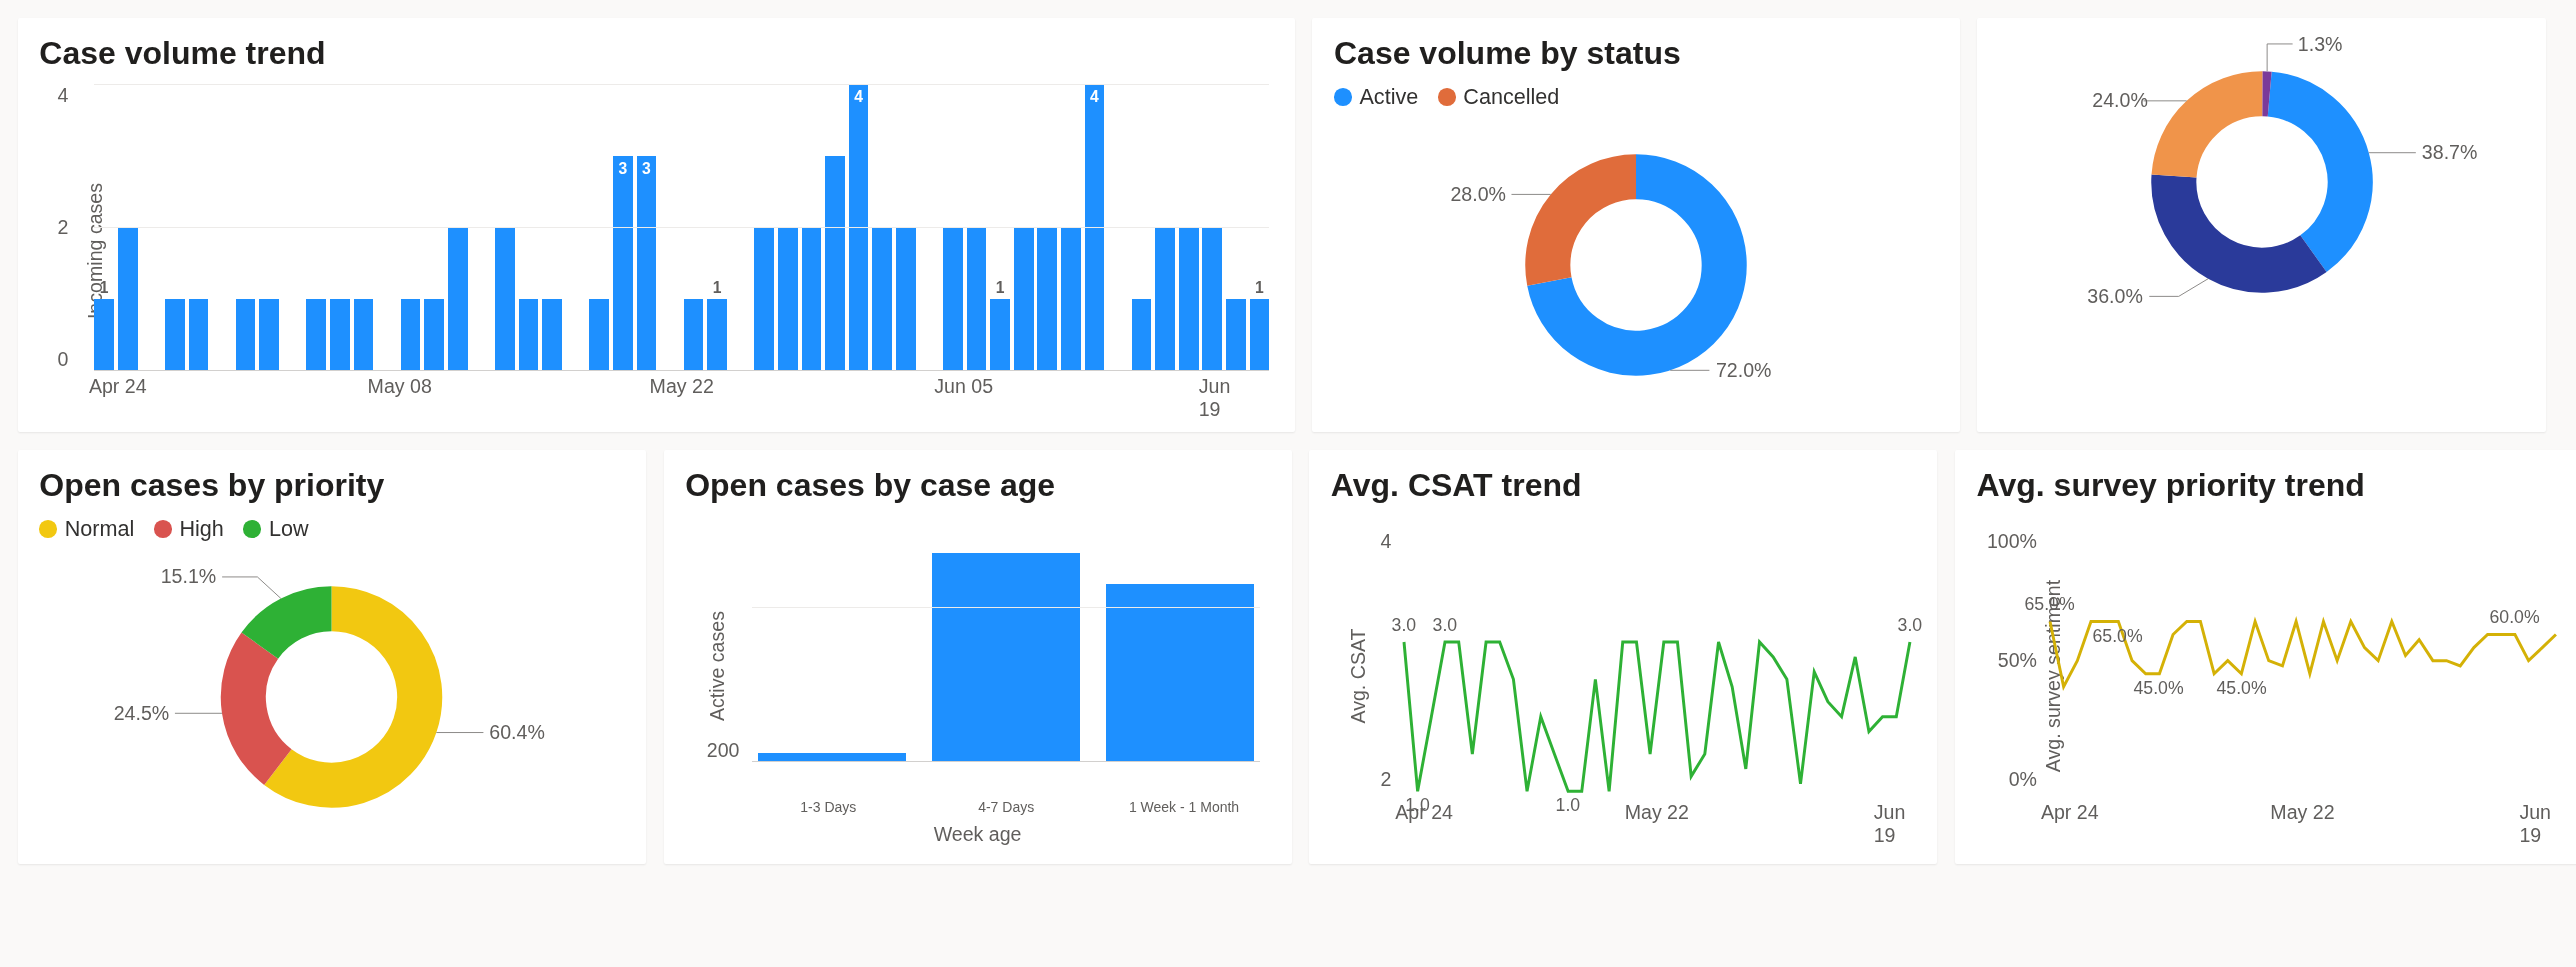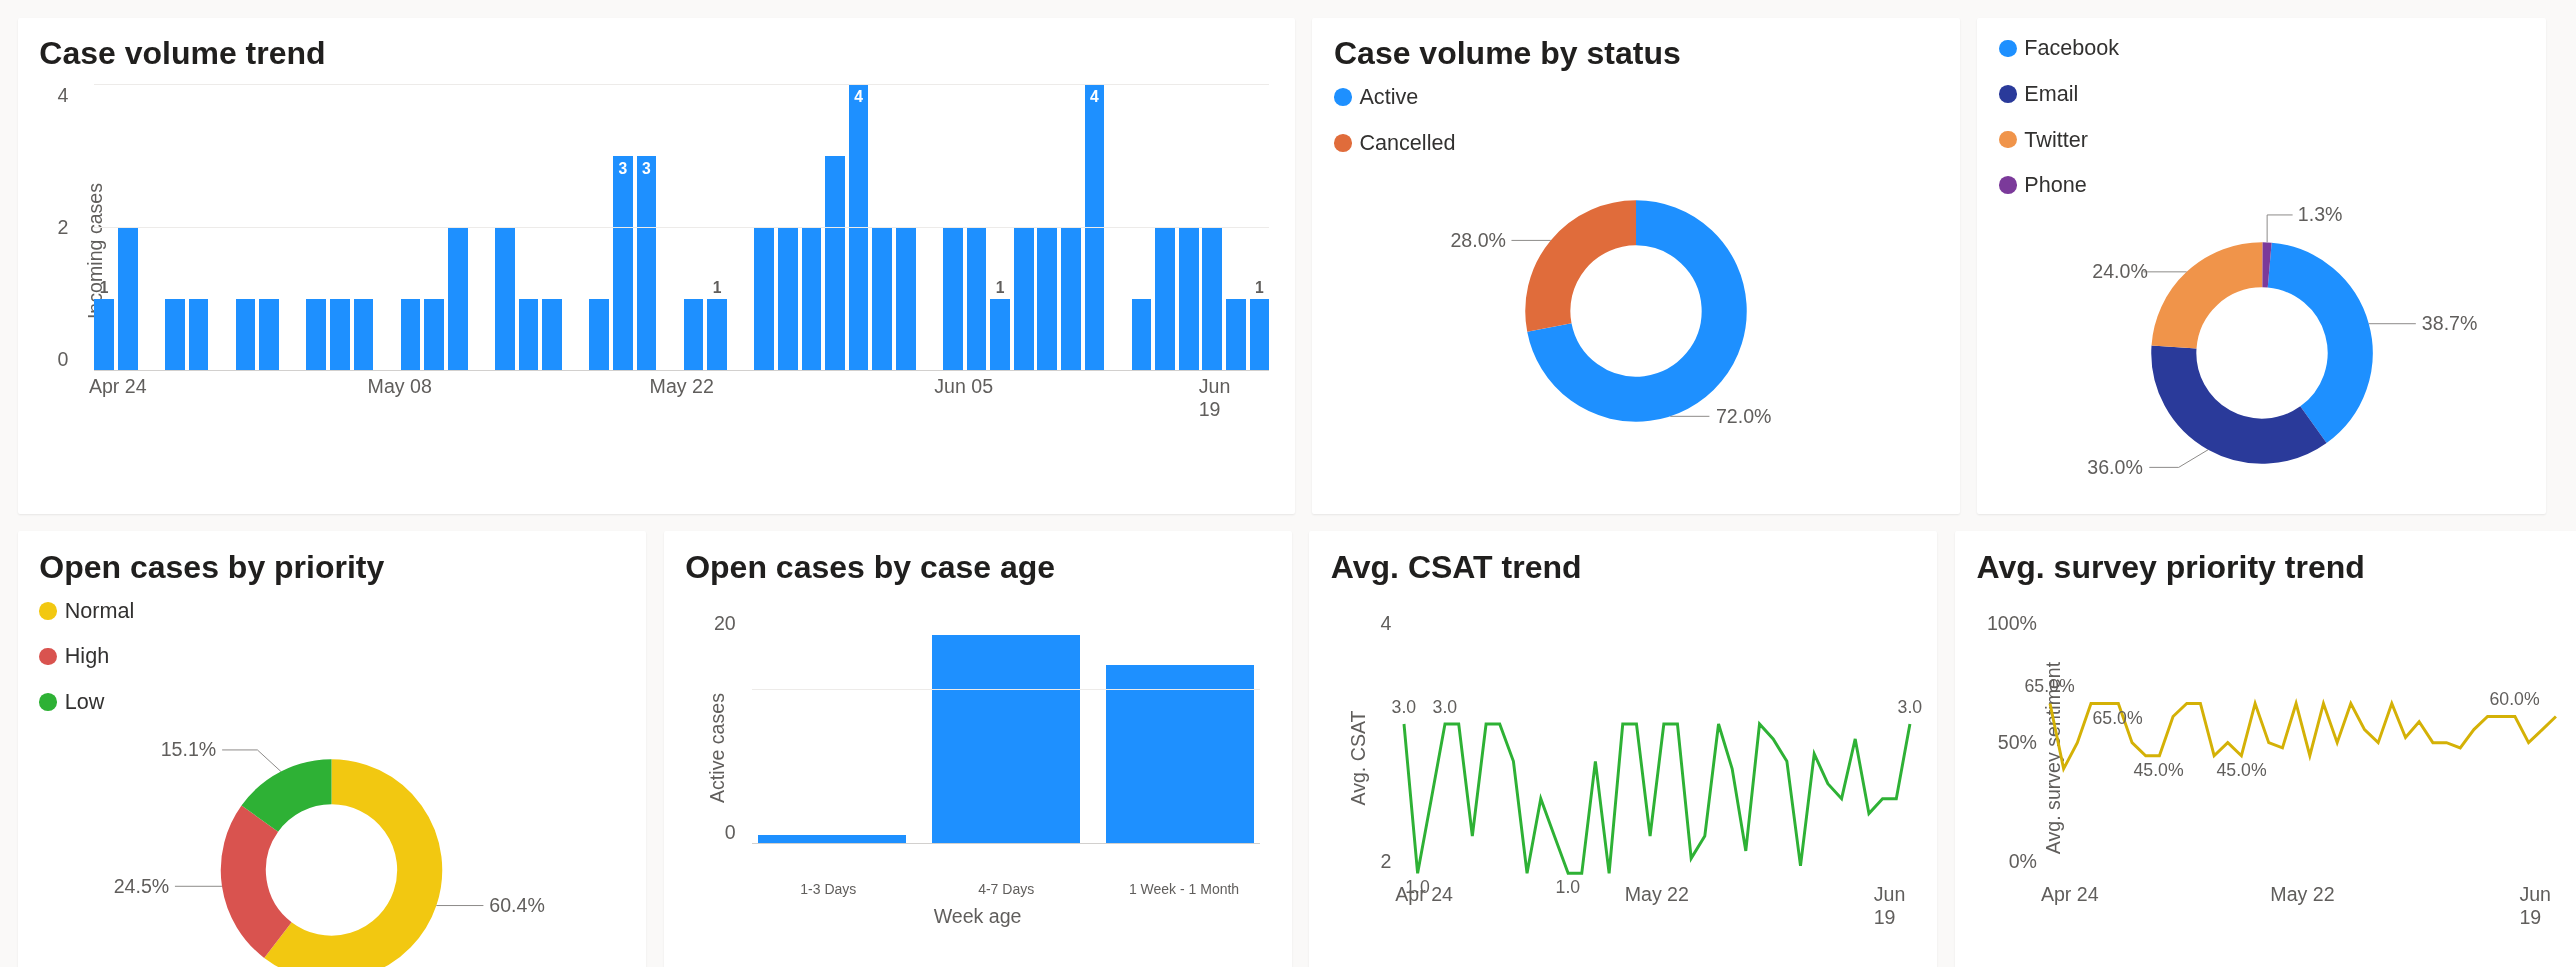--- a/index.html
+++ b/index.html
@@ -18,21 +18,21 @@
     box-shadow: 0 1px 2px rgba(0,0,0,0.08);
     padding: 17.7px 21.6px 13.7px 21.6px;
     position: relative;
   }
   .card-title {
     font-size: 32px;
     font-weight: 600;
     margin: 0 0 11.8px 0;
     color: #201f1e;
   }
-  .legend { display: flex; gap: 19.6px; margin-bottom: 7.8px; font-size: 21.6px; flex-direction: column; }
+  .legend { display: flex; gap: 19.6px; margin-bottom: 7.8px; font-size: 21.6px; }
   .legend-item { display: inline-flex; align-items: center; gap: 7.8px; }
   .swatch { width: 17.7px; height: 17.7px; border-radius: 50%; display: inline-block; }
 
   
   .barct-wrap { position: relative; height: 334px; }
   .barct-y { position: absolute; left: 0; top: 0; bottom: 47px; width: 29px; display:flex; flex-direction:column; justify-content:space-between; align-items:flex-end; font-size:19.6px; color:#605e5c;}
   .barct-ylab-rot { position:absolute; left: -11.8px; top:50%; transform: translateY(-50%) rotate(-90deg); font-size:19.6px; color:#605e5c; white-space:nowrap;}
   .barct-plot { position:absolute; left: 55px; right: 3.9px; top: 0; bottom: 47px; border-bottom:1px solid #d2d0ce; }
   .barct-grid { position:absolute; left:0; right:0; height:0; border-top:1px solid #edebe9; }
   .barct-bars { position:absolute; inset:0; display:flex; align-items:flex-end; gap:3.9px; }
@@ -42,21 +42,21 @@
   .barct-xaxis div { position:absolute; transform:translateX(-50%);}
 
   
   .donut-wrap { position:relative; width:100%; height:294px; display:flex; justify-content:center; align-items:center;}
   .donut-svg { display:block; }
   .donut-label { position:absolute; font-size:19.6px; color:#605e5c; white-space:nowrap;}
   .leader { stroke:#8a8886; stroke-width:1; fill:none; }
 
   
   .agect { position:relative; height:334px;}
-  .agect-y { position:absolute; left:21.6px; top:13.7px; bottom:88px; width:29px; display:flex; flex-direction:column; justify-content:space-between; align-items:flex-end; font-size:19.6px; color:#605e5c;}
+  .agect-y { position:absolute; left:21.6px; top:13.7px; bottom:88px; width:29px; display:flex; flex-direction:row; justify-content:space-between; align-items:flex-end; font-size:19.6px; color:#605e5c;}
   .agect-ylab { position:absolute; left:-23.5px; top:45%; transform:translateY(-50%) rotate(-90deg); font-size:19.6px; color:#605e5c; white-space:nowrap;}
   .agect-plot { position:absolute; left:67px; right:9.8px; top:13.7px; bottom:88px; border-bottom:1px solid #d2d0ce;}
   .agect-bars { position:absolute; inset:0; display:flex; align-items:flex-end; justify-content:space-around; gap:25.5px; padding:0 5.9px;}
   .agect-bar { flex:1; background:#1e90ff;}
   .agect-xaxis { position:absolute; left:67px; right:9.8px; bottom:35px; display:flex; justify-content:space-around; gap:25.5px;}
   .agect-xaxis div { flex:1; text-align:center; font-size:14px; color:#605e5c;}
   .agect-xlab { position:absolute; left:0; right:0; bottom:3.9px; text-align:center; font-size:19.6px; color:#605e5c;}
 
   
   .linect { position:relative; height:334px;}
@@ -192,38 +192,20 @@
           <path d="M 219.594147434418 166.86431831271523 A 90 90 0 0 1 308 60" stroke="#e06c3b" stroke-width="46" fill="none"></path>
           <polyline points="342.91892036436906,257.46938634135233 382.91892036436906,257.46938634135233" class="leader"></polyline>
           <polyline points="220.93200356633582,77.97108915839803 180.93200356633582,77.97108915839803" class="leader"></polyline>
         </svg>
         <div class="donut-label" style="left:382px;top:241px;">72.0%</div>
         <div class="donut-label" style="left:172px;top:65px;text-align:right;transform:translate(-100%,0);">28.0%</div>
       </div>
   </div>
 
   <div class="card w3">
-    <div class="legend" id="channel-legend" style="flex-wrap:wrap;">
-        <span class="legend-item">
-          <span class="swatch" style="background:#1e90ff"></span>
-          <span>Facebook</span>
-        </span>
-        <span class="legend-item">
-          <span class="swatch" style="background:#2a3a9a"></span>
-          <span>Email</span>
-        </span>
-        <span class="legend-item">
-          <span class="swatch" style="background:#f0944a"></span>
-          <span>Twitter</span>
-        </span>
-        <span class="legend-item">
-          <span class="swatch" style="background:#7b3a9a"></span>
-          <span>Phone</span>
-        </span>
-      </div>
     <div class="donut-wrap" id="channel-donut">
         <svg width="526" height="294" class="donut-svg" viewBox="0 0 536 300">
           <path d="M 275.84401684728925 60.3424771717429 A 90 90 0 0 1 320.49319346652413 223.10584545497073" stroke="#1e90ff" stroke-width="46" fill="none"></path>
           <path d="M 320.49319346652413 223.10584545497073 A 90 90 0 0 1 178.21055713854312 143.8472810376898" stroke="#2a3a9a" stroke-width="46" fill="none"></path>
           <path d="M 178.21055713854312 143.8472810376898 A 90 90 0 0 1 268.5026522113745 60.00140367342166" stroke="#f0944a" stroke-width="46" fill="none"></path>
           <path d="M 268.5026522113745 60.00140367342166 A 90 90 0 0 1 275.8440168472892 60.3424771717429" stroke="#7b3a9a" stroke-width="46" fill="none"></path>
           <polyline points="376.9741450760537,120.10625976992497 424.9741450760537,120.10625976992497" class="leader"></polyline>
           <polyline points="213.0096399039682,248.7170719607746 183.0096399039682,266.7170719607746 153.0096399039682,266.7170719607746" class="leader"></polyline>
           <polyline points="191.1074412385995,67.19580682643799 147.1074412385995,67.19580682643799" class="leader"></polyline>
           <polyline points="273.24422633373416,37.1217554612025 273.24422633373416,9.121755461202497 299.24422633373416,9.121755461202497" class="leader"></polyline>

